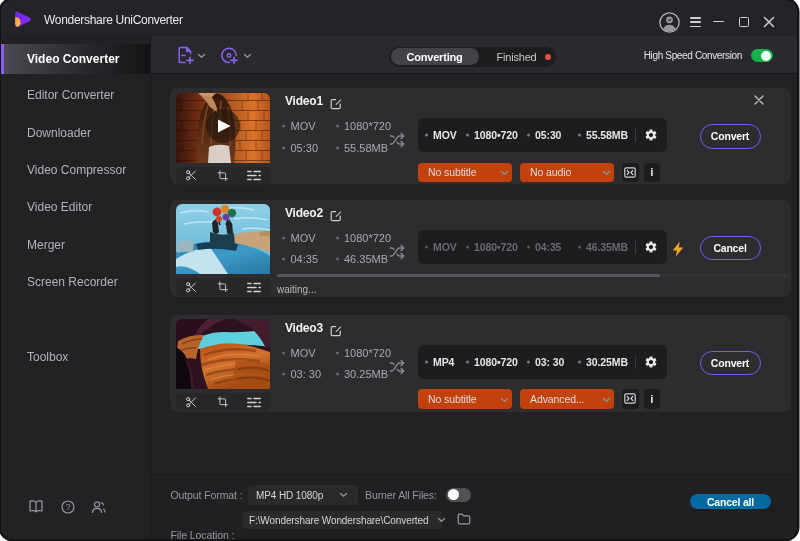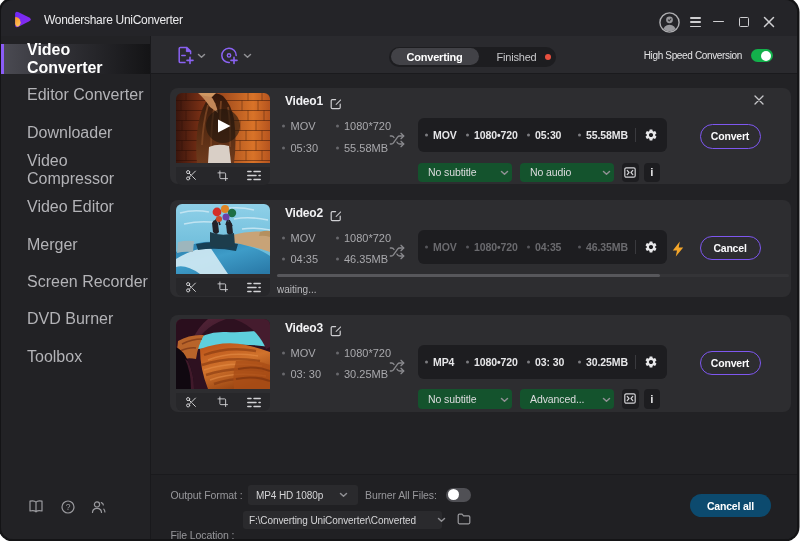--- a/index.html
+++ b/index.html
@@ -10,21 +10,21 @@
 
 .titlebar{position:absolute;left:0;top:0;width:100%;height:36px;background:#242428}
 .apptitle{position:absolute;left:43px;top:20px;transform:translateY(-50%);font-size:12px;color:#ebebed;letter-spacing:-0.3px}
 .ham{position:absolute;left:689px;top:17px;width:11px}
 .ham div{height:1.7px;background:#cfcfd2;margin-bottom:2.6px;border-radius:1px}
 .minbtn{position:absolute;left:712px;top:20.5px;width:11px;height:1.7px;background:#cfcfd2;border-radius:1px}
 .maxbtn{position:absolute;left:738px;top:17px;width:10px;height:9.5px;border:1.6px solid #cfcfd2;border-radius:1.5px}
 
 .sidebar{position:absolute;left:0;top:36px;width:150px;bottom:0;background:#222225;border-right:1px solid #19191c}
 .snav{position:absolute;left:0;width:100%;height:30px}
-.snav .lbl{position:absolute;left:26px;top:50%;transform:translateY(-50%);font-size:16px;color:#b3b3b7}
+.snav .lbl{position:absolute;left:26px;top:50%;transform:translateY(-50%);font-size:12px;color:#b3b3b7}
 .snav.active{background:linear-gradient(90deg,#4a4a52 0%,#2e2e33 45%,#141416 100%);border-left:3px solid #8b5cf6}
 .snav.active .lbl{left:23px;color:#fff;font-weight:bold}
 
 .toolbar{position:absolute;left:150px;top:36px;right:0;height:38px;background:#2a2a2e;border-bottom:1px solid #1a1a1d}
 .seg{position:absolute;left:237.5px;top:10.5px;width:167.5px;height:20px;border-radius:10px;background:#1d1d20}
 .segsel{position:absolute;left:2px;top:1.8px;width:88px;height:16.5px;border-radius:9px;background:#424247}
 .segsel span{position:absolute;left:50%;top:50%;transform:translate(-50%,-50%);font-size:11px;font-weight:bold;color:#fff;letter-spacing:-0.2px}
 .fin{position:absolute;left:108px;top:50%;transform:translateY(-50%);font-size:11px;color:#c7c7ca;letter-spacing:-0.2px}
 .reddot{position:absolute;left:156px;top:7px;width:6px;height:6px;border-radius:50%;background:#e8503f}
 .hsc{position:absolute;right:55px;top:19px;transform:translateY(-50%);font-size:10px;color:#e4e4e6;letter-spacing:-0.35px}
@@ -37,30 +37,30 @@
 .iconbar{height:18px;background:#27272a;display:flex;align-items:center;justify-content:space-between;padding:0 9px}
 .vtitle{position:absolute;left:115px;top:13px;transform:translateY(-50%);font-size:12px;font-weight:bold;color:#f2f2f4;letter-spacing:-0.2px}
 .mb{position:absolute;width:3px;height:3px;border-radius:50%;background:#68686c;transform:translateY(-50%)}
 .mt{position:absolute;transform:translateY(-50%);font-size:11px;color:#a9a9ad;white-space:nowrap}
 .tbox{position:absolute;left:248px;top:30px;width:249px;height:34px;border-radius:6px;background:#1d1d20}
 .tb{position:absolute;width:3px;height:3px;border-radius:50%;background:#7c7c80;top:17px;transform:translateY(-50%)}
 .tt{position:absolute;transform:translateY(-50%);top:17px;font-size:10.5px;font-weight:bold;color:#e6e6e8;white-space:nowrap;letter-spacing:-0.1px}
 .tdiv{position:absolute;left:217px;top:10px;width:1px;height:14px;background:#3a3a3e}
 .pillbtn{position:absolute;left:529.5px;top:36px;width:61px;height:24.5px;border-radius:13px;border:1.8px solid #7e57f0;background:transparent}
 .pillbtn span{position:absolute;left:50%;top:50%;transform:translate(-50%,-50%);font-size:10.5px;font-weight:bold;color:#fbfbfd;letter-spacing:-0.2px}
-.dd{position:absolute;top:74.5px;height:19.5px;border-radius:4px;background:#14532d}
+.dd{position:absolute;top:74.5px;height:19.5px;border-radius:4px;background:#c2410c}
 .dd .dt{position:absolute;left:10px;top:50%;transform:translateY(-50%);font-size:10.5px;color:#dcdcde;white-space:nowrap;letter-spacing:-0.1px}
 .sq{position:absolute;top:74.5px;width:16.5px;height:19.5px;border-radius:4px;background:#1d1d20;display:flex;align-items:center;justify-content:center}
 .closex{position:absolute;left:583px;top:6px;width:12px;height:12px}
 
 .bbar{position:absolute;left:150px;right:0;top:473.5px;bottom:0;background:#202023;border-top:1px solid #1a1a1d}
 .blbl{position:absolute;transform:translateY(-50%);font-size:10.5px;color:#97979b;white-space:nowrap;letter-spacing:-0.1px}
 .bbox{position:absolute;background:#2a2a2d;border-radius:3px}
 .bval{position:absolute;transform:translateY(-50%);font-size:10px;color:#d6d6d8;white-space:nowrap;letter-spacing:-0.1px}
-.cancelall{position:absolute;left:539px;top:19.5px;width:81px;height:23px;border-radius:11.5px;background:#0c4a6e}
+.cancelall{position:absolute;left:539px;top:19.5px;width:81px;height:15px;border-radius:11.5px;background:#0369a1}
 .cancelall span{position:absolute;left:50%;top:50%;transform:translate(-50%,-50%);font-size:10.5px;font-weight:bold;color:#fff;white-space:nowrap;letter-spacing:-0.2px}
 .chev{stroke:#909094;stroke-width:1.5;fill:none;stroke-linecap:round;stroke-linejoin:round}
 .tb.g{background:#55555a}.tt.g{color:#6a6a6e}
 </style>
 </head>
 <body>
 <div class="win">
   <div class="titlebar">
     <svg class="abs" style="left:12px;top:10px" width="19" height="19" viewBox="0 0 19 19">
       <defs>
@@ -111,23 +111,20 @@
         <div class="lbl">Video Compressor</div>
       </div>
     <div class="snav" style="top:193.5px">
         <div class="lbl">Merger</div>
       </div>
     <div class="snav" style="top:156px">
         <div class="lbl">Video Editor</div>
       </div>
     <div class="snav" style="top:231px">
         <div class="lbl">Screen Recorder</div>
-      </div>
-    <div class="snav" style="top:268px">
-        <div class="lbl">DVD Burner</div>
       </div>
     <div class="snav" style="top:305.5px">
         <div class="lbl">Toolbox</div>
       </div>
     <svg class="abs" style="left:28px;top:464px" width="14" height="13" viewBox="0 0 14 13">
       <path d="M7 2.2 C5.8 .8 3.4 .6 1 1.2 V11 C3.4 10.4 5.8 10.6 7 11.8 C8.2 10.6 10.6 10.4 13 11 V1.2 C10.6 .6 8.2 .8 7 2.2 V11.8" fill="none" stroke="#9a9a9e" stroke-width="1.2" stroke-linejoin="round"></path>
     </svg>
     <svg class="abs" style="left:60px;top:464px" width="14" height="14" viewBox="0 0 14 14">
       <circle cx="7" cy="7" r="6" fill="none" stroke="#9a9a9e" stroke-width="1.2"></circle>
       <text x="7" y="10" font-size="8.5" fill="#9a9a9e" text-anchor="middle" font-family="Liberation Sans">?</text>
@@ -480,21 +477,21 @@
     <div class="bval" style="left:105px;top:20px">MP4 HD 1080p</div>
     <svg class="abs" style="left:188px;top:17.5px" width="9" height="6" viewBox="0 0 9 6">
         <path class="chev" d="M1.5 1.5 L4.5 4.2 L7.5 1.5"></path>
       </svg>
     <div class="blbl" style="left:214px;top:20px">Burner All Files:</div>
     <div class="tgloff abs" style="left:295px;top:13px;width:25px;height:14px;border-radius:7px;background:#505055">
       <div class="abs" style="left:1.5px;top:1.5px;width:11px;height:11px;border-radius:50%;background:#fff"></div>
     </div>
     <div class="blbl" style="left:19.5px;top:60px">File Location :</div>
     <div class="bbox" style="left:92px;top:36px;width:199px;height:18px"></div>
-    <div class="bval" style="left:98px;top:45px">F:\Converting UniConverter\Converted</div>
+    <div class="bval" style="left:98px;top:45px">F:\Wondershare Wondershare\Converted</div>
     <svg class="abs" style="left:285.5px;top:42.5px" width="9" height="6" viewBox="0 0 9 6">
         <path class="chev" d="M1.5 1.5 L4.5 4.2 L7.5 1.5"></path>
       </svg>
     <svg class="abs" style="left:306px;top:38.5px" width="14" height="12" viewBox="0 0 14 12">
       <path d="M1.2 2.4 Q1.2 1.2 2.4 1.2 H5 L6.6 2.8 H11.6 Q12.8 2.8 12.8 4 V9.6 Q12.8 10.8 11.6 10.8 H2.4 Q1.2 10.8 1.2 9.6 Z" fill="none" stroke="#9a9a9e" stroke-width="1.2"></path>
     </svg>
     <div class="cancelall">
         <span>Cancel all</span>
       </div>
   </div>

